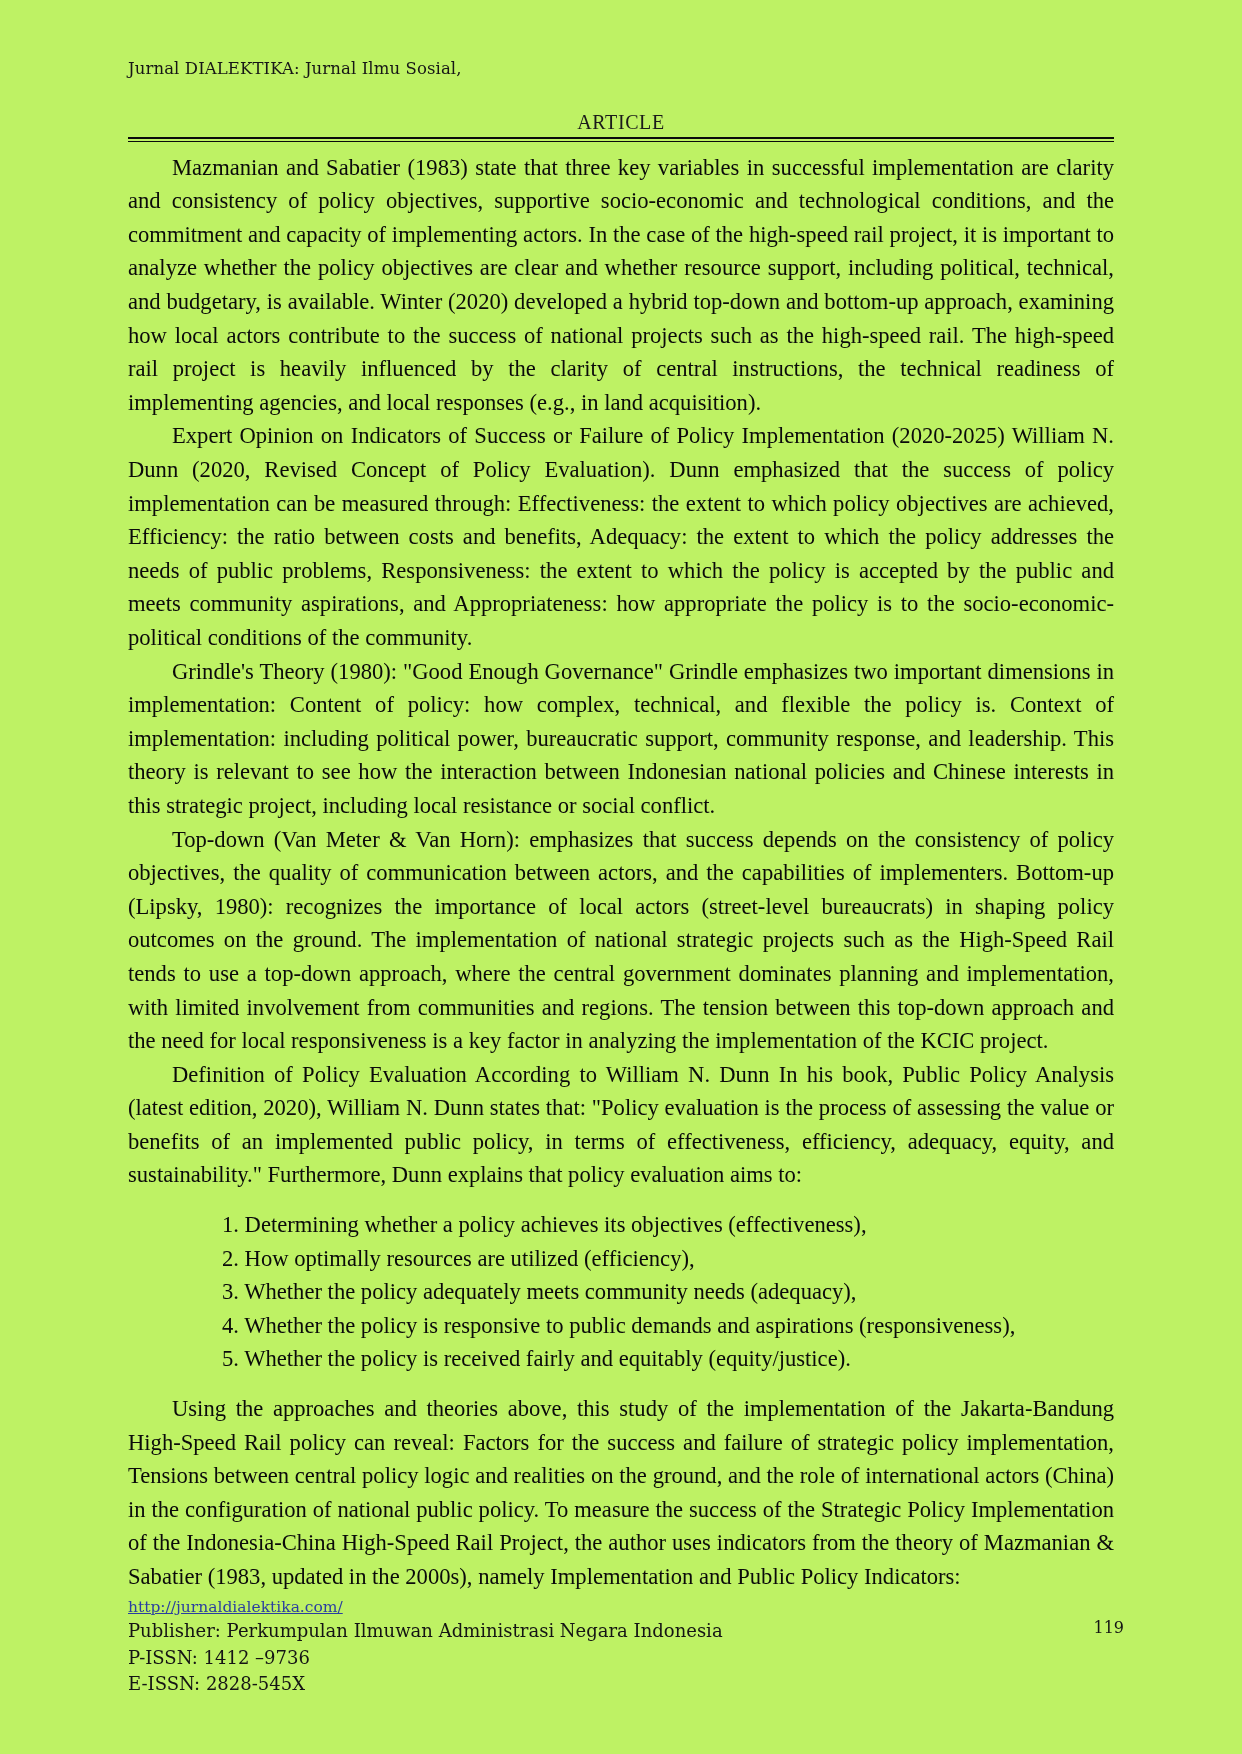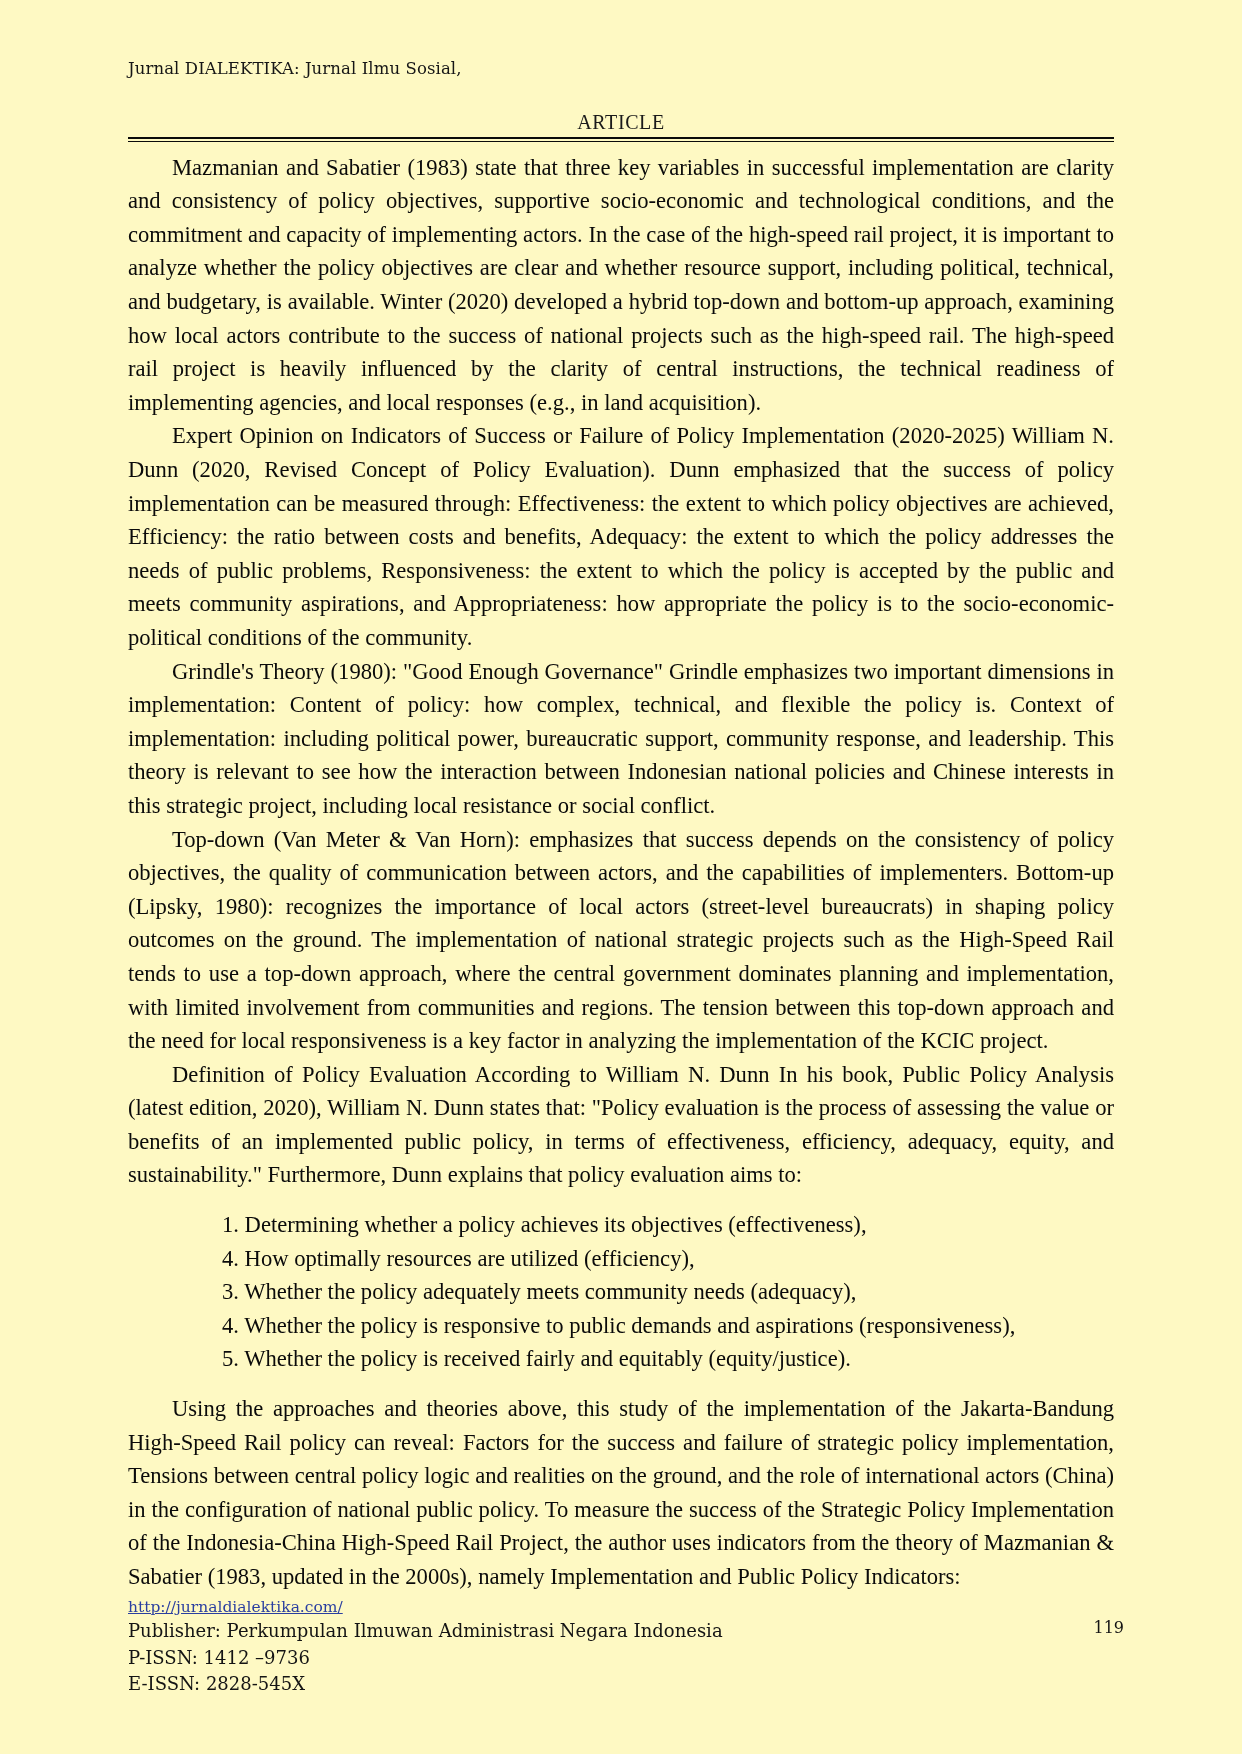--- a/index.html
+++ b/index.html
@@ -5,21 +5,21 @@
   html, body {
     margin: 0;
     padding: 0;
     background: #ffffff;
   }
   .page {
     position: relative;
     width: 1242px;
     height: 1754px;
     margin: 0 auto;
-    background: #fef9c3;
+    background: #bef264;
     box-sizing: border-box;
     padding: 56px 128px 0 128px;
     font-family: "Liberation Serif", "DejaVu Serif", serif;
     color: #000000;
     overflow: hidden;
   }
 
   
   .running-head {
     font-family: "DejaVu Serif", "Liberation Serif", serif;
@@ -128,21 +128,21 @@
 
   <div class="body">
     <p class="para">Mazmanian and Sabatier (1983) state that three key variables in successful implementation are clarity and consistency of policy objectives, supportive socio-economic and technological conditions, and the commitment and capacity of implementing actors. In the case of the high-speed rail project, it is important to analyze whether the policy objectives are clear and whether resource support, including political, technical, and budgetary, is available. Winter (2020) developed a hybrid top-down and bottom-up approach, examining how local actors contribute to the success of national projects such as the high-speed rail. The high-speed rail project is heavily influenced by the clarity of central instructions, the technical readiness of implementing agencies, and local responses (e.g., in land acquisition).</p>
     <p class="para">Expert Opinion on Indicators of Success or Failure of Policy Implementation (2020-2025) William N. Dunn (2020, Revised Concept of Policy Evaluation). Dunn emphasized that the success of policy implementation can be measured through: Effectiveness: the extent to which policy objectives are achieved, Efficiency: the ratio between costs and benefits, Adequacy: the extent to which the policy addresses the needs of public problems, Responsiveness: the extent to which the policy is accepted by the public and meets community aspirations, and Appropriateness: how appropriate the policy is to the socio-economic-political conditions of the community.</p>
     <p class="para">Grindle's Theory (1980): "Good Enough Governance" Grindle emphasizes two important dimensions in implementation: Content of policy: how complex, technical, and flexible the policy is. Context of implementation: including political power, bureaucratic support, community response, and leadership. This theory is relevant to see how the interaction between Indonesian national policies and Chinese interests in this strategic project, including local resistance or social conflict.</p>
     <p class="para">Top-down (Van Meter &amp; Van Horn): emphasizes that success depends on the consistency of policy objectives, the quality of communication between actors, and the capabilities of implementers. Bottom-up (Lipsky, 1980): recognizes the importance of local actors (street-level bureaucrats) in shaping policy outcomes on the ground. The implementation of national strategic projects such as the High-Speed Rail tends to use a top-down approach, where the central government dominates planning and implementation, with limited involvement from communities and regions. The tension between this top-down approach and the need for local responsiveness is a key factor in analyzing the implementation of the KCIC project.</p>
     <p class="para">Definition of Policy Evaluation According to William N. Dunn In his book, Public Policy Analysis (latest edition, 2020), William N. Dunn states that: "Policy evaluation is the process of assessing the value or benefits of an implemented public policy, in terms of effectiveness, efficiency, adequacy, equity, and sustainability." Furthermore, Dunn explains that policy evaluation aims to:</p>
 
     <ol class="aims">
       <li>1. Determining whether a policy achieves its objectives (effectiveness),</li>
-      <li>4. How optimally resources are utilized (efficiency),</li>
+      <li>2. How optimally resources are utilized (efficiency),</li>
       <li>3. Whether the policy adequately meets community needs (adequacy),</li>
       <li>4. Whether the policy is responsive to public demands and aspirations (responsiveness),</li>
       <li>5. Whether the policy is received fairly and equitably (equity/justice).</li>
     </ol>
 
     <p class="para">Using the approaches and theories above, this study of the implementation of the Jakarta-Bandung High-Speed Rail policy can reveal: Factors for the success and failure of strategic policy implementation, Tensions between central policy logic and realities on the ground, and the role of international actors (China) in the configuration of national public policy. To measure the success of the Strategic Policy Implementation of the Indonesia-China High-Speed Rail Project, the author uses indicators from the theory of Mazmanian &amp; Sabatier (1983, updated in the 2000s), namely Implementation and Public Policy Indicators:</p>
   </div>
 
   <div class="footer">
     <a class="footer-url" href="#">http://jurnaldialektika.com/</a>

